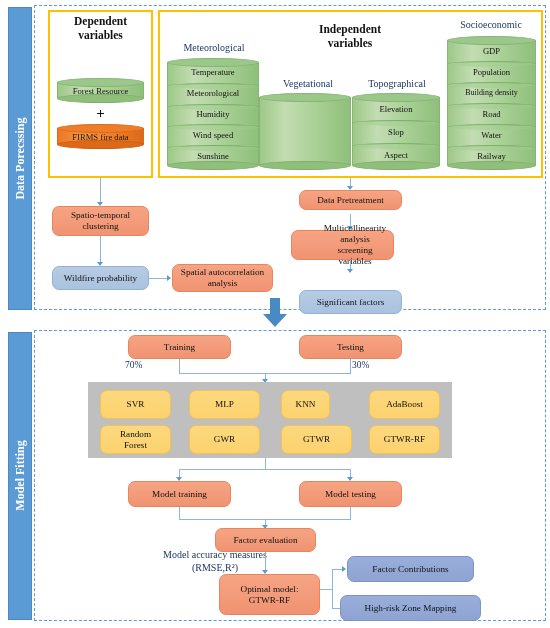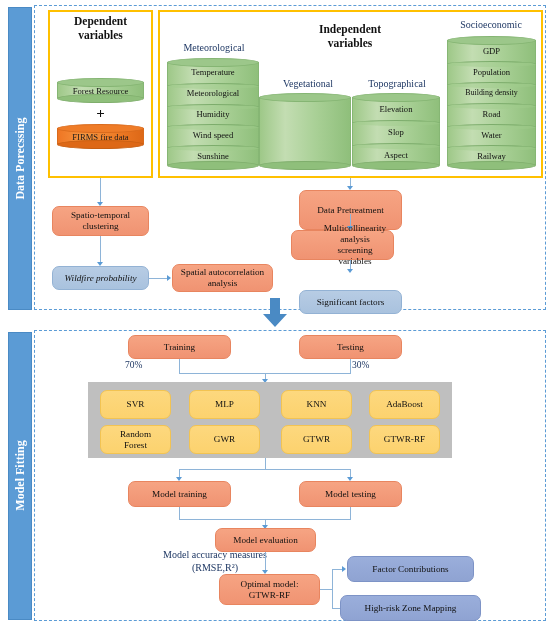--- a/index.html
+++ b/index.html
@@ -183,32 +183,32 @@
   <div class="ln lnv" style="left:350px;top:178px;height:9px;"></div>
   <div class="arw down" style="left:347px;top:186px;"></div>
 
   <div class="rbox orange" id="b-clustering" style="left:52px;top:206px;width:97px;height:30px;">
     <span>Spatio-temporal<br>clustering</span>
   </div>
 
   <div class="ln lnv" style="left:100px;top:236px;height:27px;"></div>
   <div class="arw down" style="left:97px;top:262px;"></div>
 
-  <div class="rbox blue" id="b-wildfire" style="left:52px;top:266px;width:97px;height:24px;font-style:italic;">
+  <div class="rbox blue" id="b-wildfire" style="left:52px;top:266px;width:97px;height:24px;">
     <span>Wildfire probability</span>
   </div>
 
   <div class="ln lnh" style="left:149px;top:278px;width:19px;"></div>
   <div class="arw right" style="left:167px;top:275px;"></div>
 
   <div class="rbox orange" id="b-autocorr" style="left:172px;top:264px;width:101px;height:28px;">
     <span>Spatial autocorrelation<br>analysis</span>
   </div>
 
-  <div class="rbox orange" id="b-pretreat" style="left:299px;top:190px;width:103px;height:40px;">
+  <div class="rbox orange" id="b-pretreat" style="left:299px;top:190px;width:103px;height:20px;">
     <span>Data Pretreatment</span>
   </div>
 
   <div class="ln lnv" style="left:350px;top:214px;height:13px;"></div>
   <div class="arw down" style="left:347px;top:226px;"></div>
 
   <div class="rbox orange" id="b-multicol" style="left:291px;top:230px;width:103px;height:30px;padding-left:28px;">
     <span>Multicollinearity analysis<br>screening variables</span>
   </div>
 
@@ -240,21 +240,21 @@
   <div class="arw down" style="left:262px;top:379px;"></div>
 
   <div id="model-panel"></div>
 
   <div class="rbox yellow" style="left:100px;top:390px;width:71px;height:29px;">
     <span>SVR</span>
   </div>
   <div class="rbox yellow" style="left:189px;top:390px;width:71px;height:29px;">
     <span>MLP</span>
   </div>
-  <div class="rbox yellow" style="left:281px;top:390px;width:71px;height:29px;">
+  <div class="rbox yellow" style="left:281px;top:390px;width:49px;height:29px;">
     <span>KNN</span>
   </div>
   <div class="rbox yellow" style="left:369px;top:390px;width:71px;height:29px;">
     <span>AdaBoost</span>
   </div>
   <div class="rbox yellow" style="left:100px;top:425px;width:71px;height:29px;">
     <span>Random<br>Forest</span>
   </div>
   <div class="rbox yellow" style="left:189px;top:425px;width:71px;height:29px;">
     <span>GWR</span>
@@ -280,29 +280,29 @@
     <span>Model testing</span>
   </div>
 
   <div class="ln lnv" style="left:179px;top:507px;height:12px;"></div>
   <div class="ln lnv" style="left:350px;top:507px;height:12px;"></div>
   <div class="ln lnh" style="left:179px;top:519px;width:172px;"></div>
   <div class="ln lnv" style="left:265px;top:519px;height:7px;"></div>
   <div class="arw down" style="left:262px;top:525px;"></div>
 
   <div class="rbox orange" style="left:215px;top:528px;width:101px;height:24px;">
-    <span>Model evaluation</span>
+    <span>Factor evaluation</span>
   </div>
 
   <div id="acc-text">Model accuracy measures<br>(RMSE,R²)</div>
 
   <div class="ln lnv" style="left:265px;top:552px;height:19px;"></div>
   <div class="arw down" style="left:262px;top:570px;"></div>
 
-  <div class="rbox orange" style="left:219px;top:574px;width:101px;height:31px;">
+  <div class="rbox orange" style="left:219px;top:574px;width:101px;height:41px;">
     <span>Optimal model:<br>GTWR-RF</span>
   </div>
 
   <div class="ln lnh" style="left:320px;top:589px;width:12px;"></div>
   <div class="ln lnv" style="left:332px;top:569px;height:40px;"></div>
   <div class="ln lnh" style="left:332px;top:569px;width:11px;"></div>
   <div class="ln lnh" style="left:332px;top:608px;width:11px;"></div>
   <div class="arw right" style="left:342px;top:566px;"></div>
   <div class="arw right" style="left:342px;top:605px;"></div>
 

